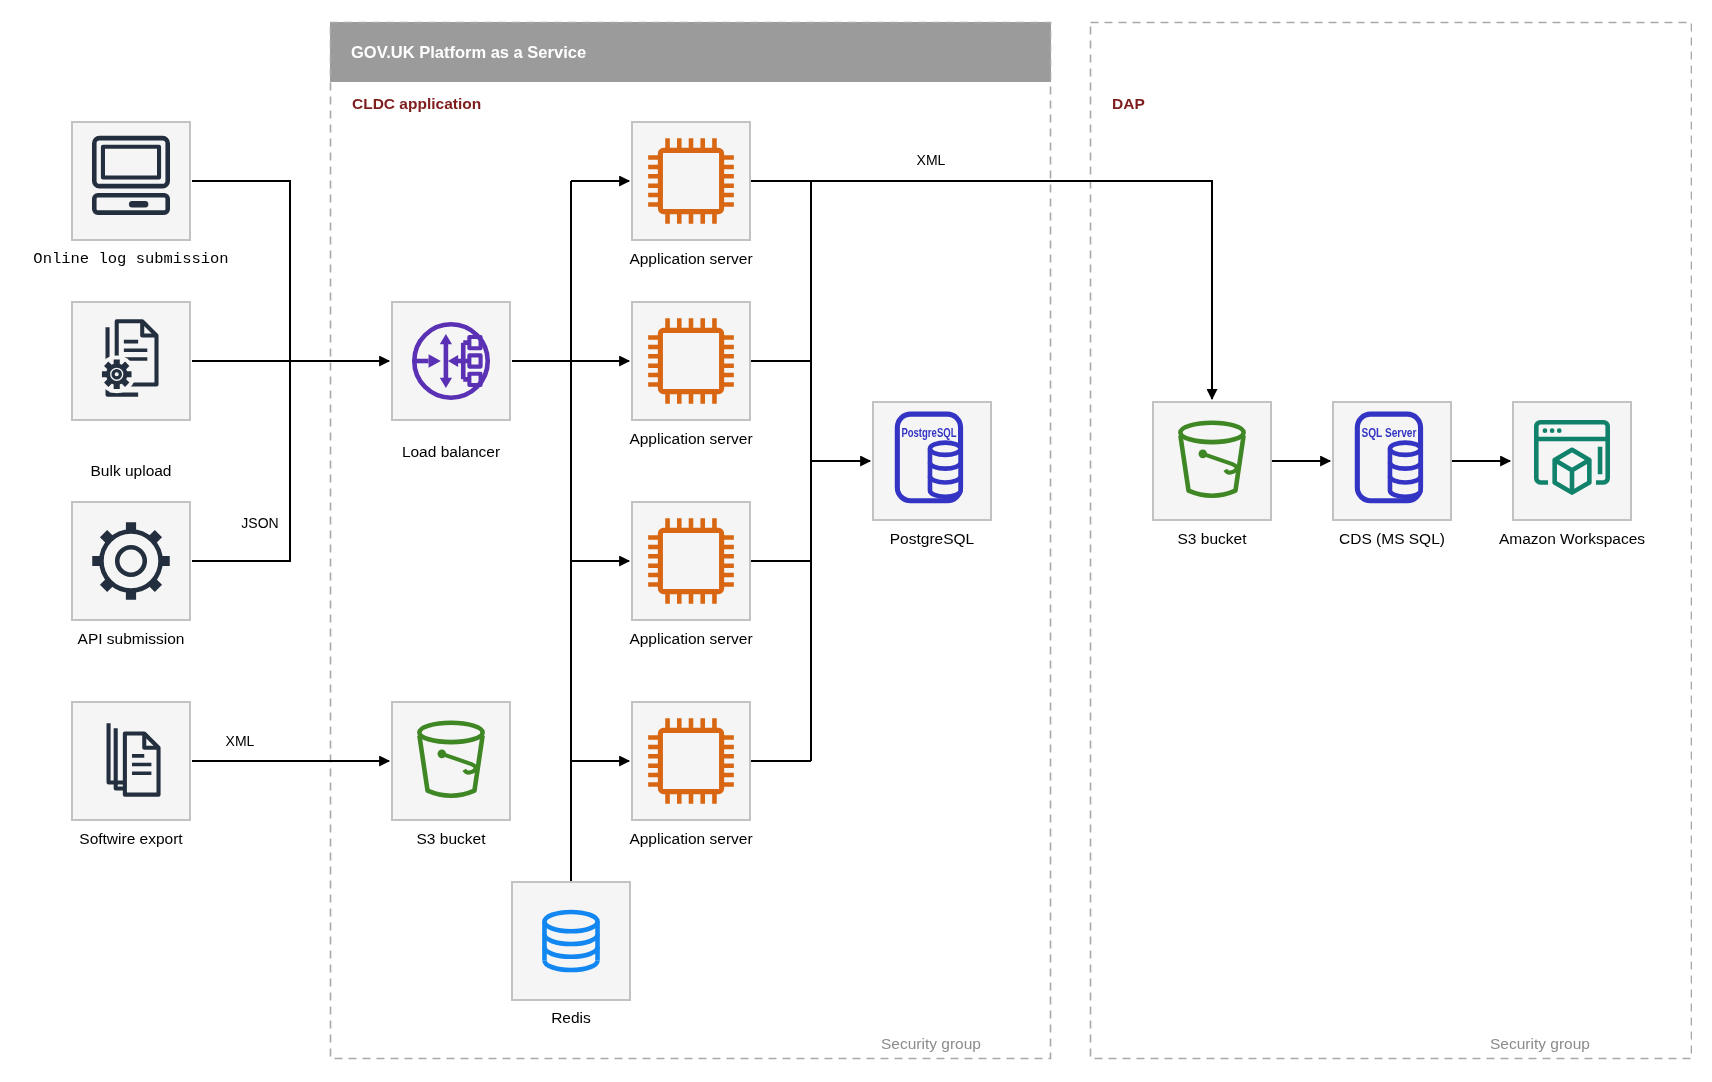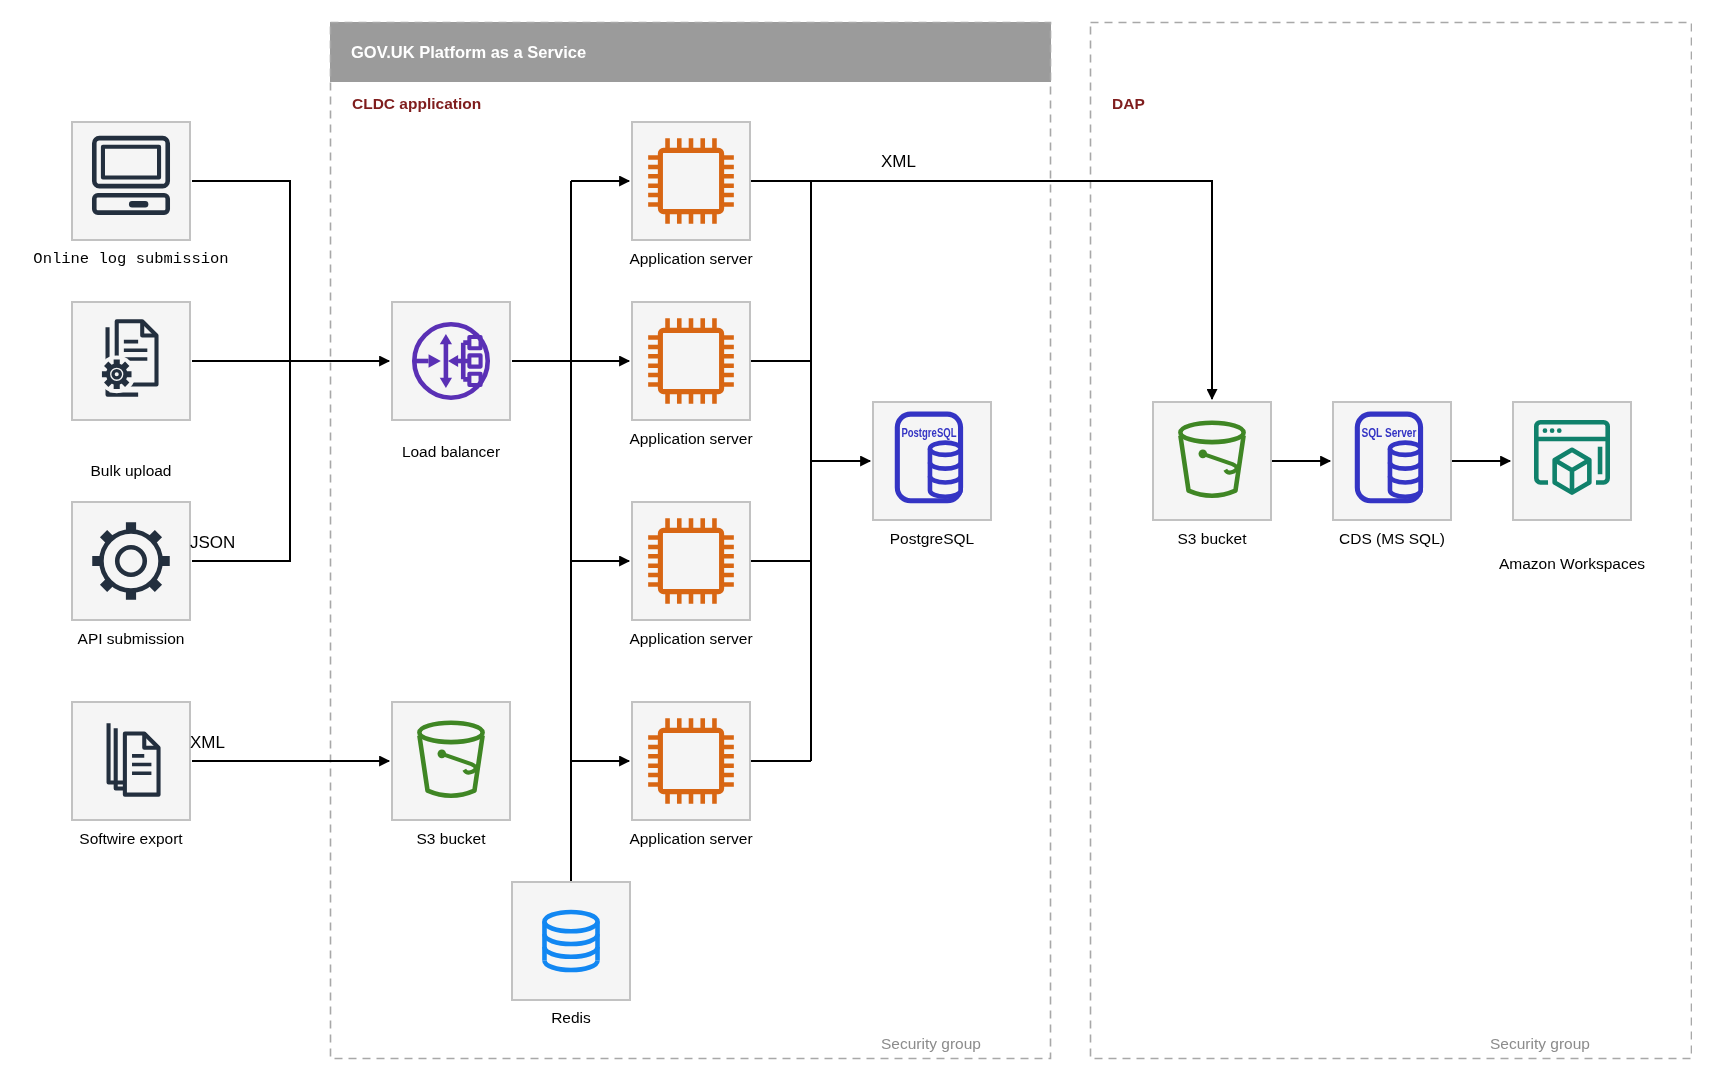--- a/index.html
+++ b/index.html
@@ -11,21 +11,21 @@
          box-sizing:border-box;}
   .csub{position:absolute;font-weight:bold;font-size:15.5px;color:#7f1d1d;}
   .cfoot{position:absolute;font-size:15.5px;color:#8C8C8C;text-align:center;width:220px;}
 
   .node{position:absolute;width:120px;height:120px;background:#F5F5F5;
         border:2px solid #C2C2C2;box-sizing:border-box;
         display:flex;align-items:center;justify-content:center;}
   .node svg{width:102px;height:102px;display:block;}
 
   .nlabel{position:absolute;width:220px;text-align:center;font-size:15.5px;color:#000;}
-  .elabel{position:absolute;width:100px;text-align:left;font-size:17px;color:#000;}
+  .elabel{position:absolute;width:100px;text-align:center;font-size:14px;color:#000;}
 
   .wires{position:absolute;left:0;top:0;pointer-events:none;}
 
   .badge-text{font-family:"Liberation Sans", sans-serif;font-weight:bold;}
 </style>
 </head>
 <body>
 
 <div class="canvas">
 
@@ -202,23 +202,23 @@
   <div class="nlabel" style="left:341px;top:430px;margin-top:13px;">Load balancer</div>
   <div class="nlabel" style="left:341px;top:830px;">S3 bucket</div>
   <div class="nlabel" style="left:581px;top:250px;">Application server</div>
   <div class="nlabel" style="left:581px;top:430px;">Application server</div>
   <div class="nlabel" style="left:581px;top:630px;">Application server</div>
   <div class="nlabel" style="left:581px;top:830px;">Application server</div>
   <div class="nlabel" style="left:461px;top:1009px;">Redis</div>
   <div class="nlabel" style="left:822px;top:530px;">PostgreSQL</div>
   <div class="nlabel" style="left:1102px;top:530px;">S3 bucket</div>
   <div class="nlabel" style="left:1282px;top:530px;">CDS (MS SQL)</div>
-  <div class="nlabel" style="left:1462px;top:555px;">Amazon Workspaces</div>
-
-  <div class="elabel" style="left:190px;top:533px;">JSON</div>
+  <div class="nlabel" style="left:1462px;top:530px;">Amazon Workspaces</div>
+
+  <div class="elabel" style="left:190px;top:515px;padding-left:20px;">JSON</div>
   <div class="elabel" style="left:190px;top:733px;">XML</div>
   <div class="elabel" style="left:881px;top:152px;">XML</div>
 
   <svg class="wires" width="1712" height="1082" viewBox="0 0 1712 1082">
     <defs>
       <marker id="arw" viewBox="0 0 10 10" refX="9" refY="5" markerWidth="6.5" markerHeight="5.5" orient="auto">
         <path d="M0 0 L10 5 L0 10 Z" fill="#000"></path>
       </marker>
     </defs>
 

